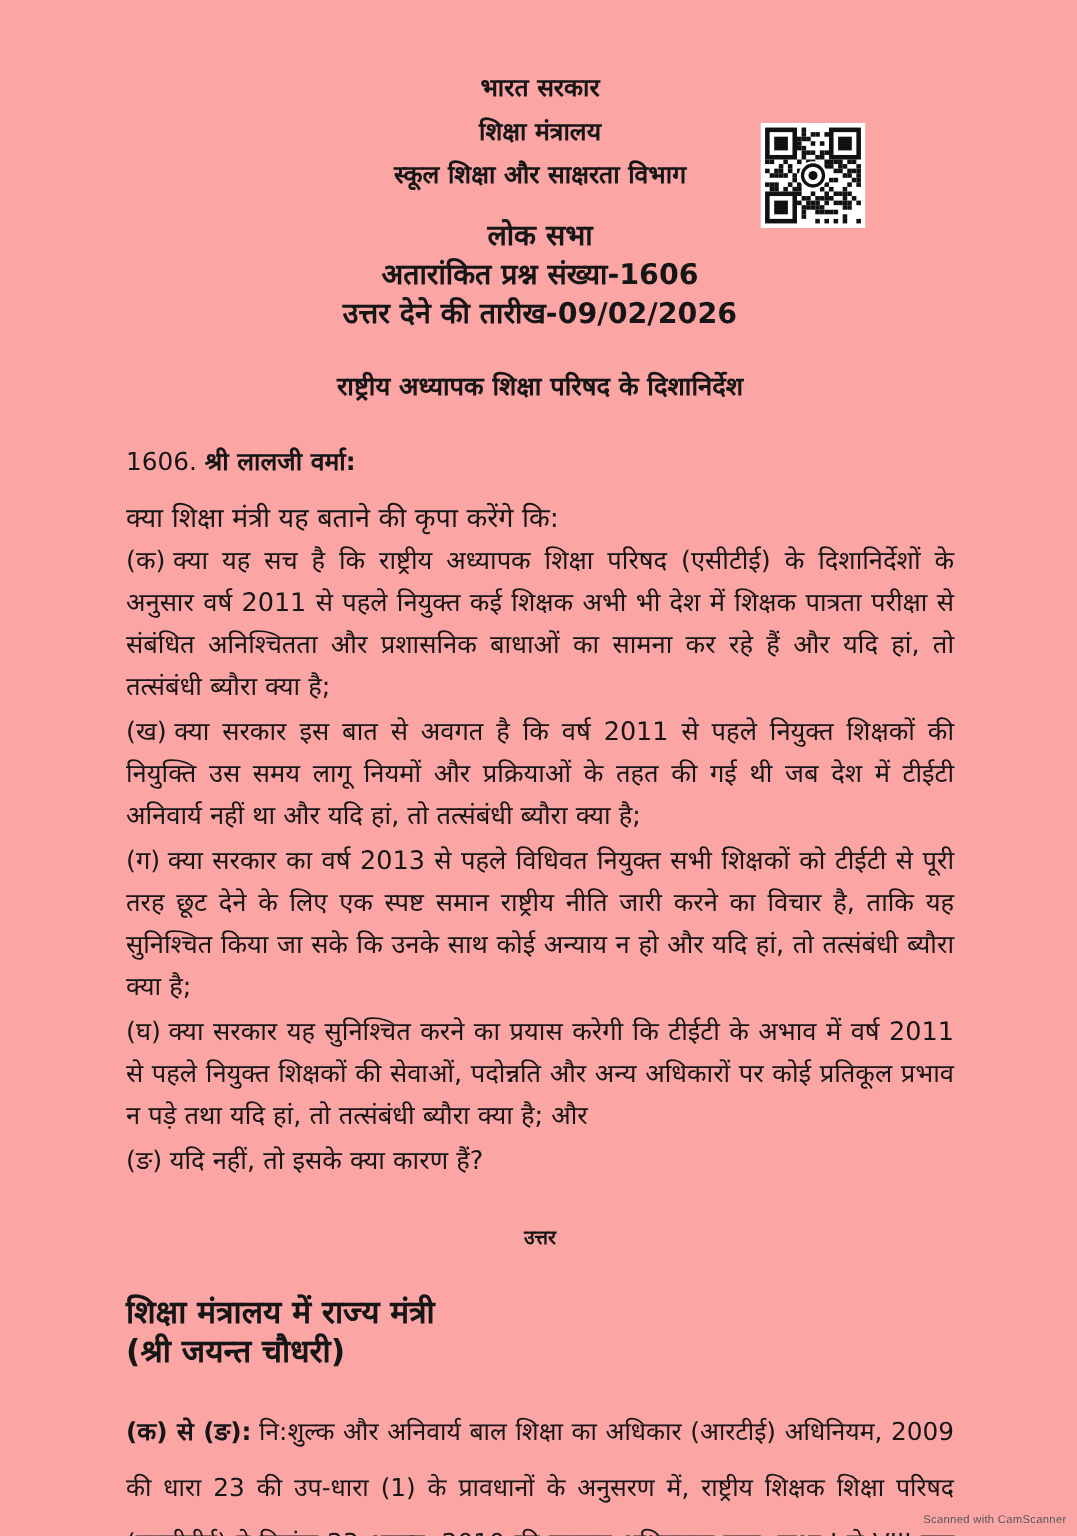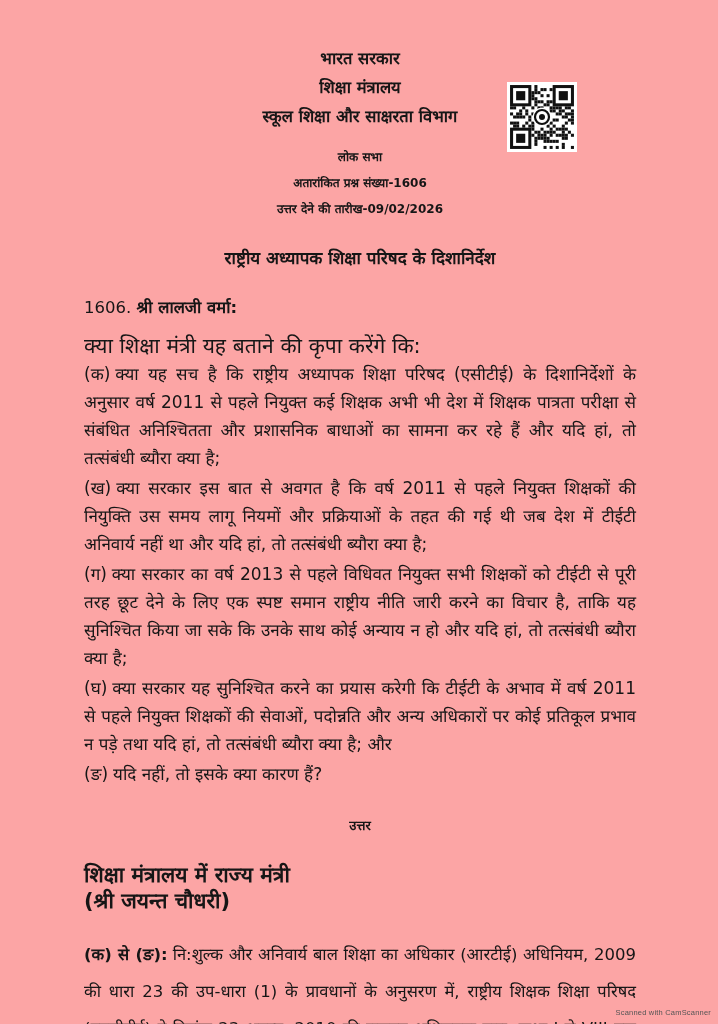--- a/index.html
+++ b/index.html
@@ -22,39 +22,39 @@
   .center { text-align: center; }
 
   .org-block { margin-top: 44px; }
   .org-block .line {
     font-size: 16.5px;
     line-height: 29px;
     font-weight: bold;
   }
   .house-block { margin-top: 13px; }
   .house-block .line {
-    font-size: 12px;
+    font-size: 19px;
     line-height: 26px;
     font-weight: bold;
   }
   .doc-title {
     margin-top: 24px;
     font-size: 17px;
     font-weight: bold;
     line-height: 24px;
   }
   .asker-line {
     margin-top: 26px;
     font-size: 16.5px;
     line-height: 24px;
   }
   .asker-line .asker-name { font-weight: bold; }
   .intro-line {
     margin-top: 14px;
-    font-size: 21px;
+    font-size: 18px;
     line-height: 24px;
   }
   .para {
     margin: 2px 0 0 0;
     font-size: 17px;
     line-height: 28px;
     text-align: justify;
   }
   .para .part-label { margin-right: 5px; }
   .answer-heading {

